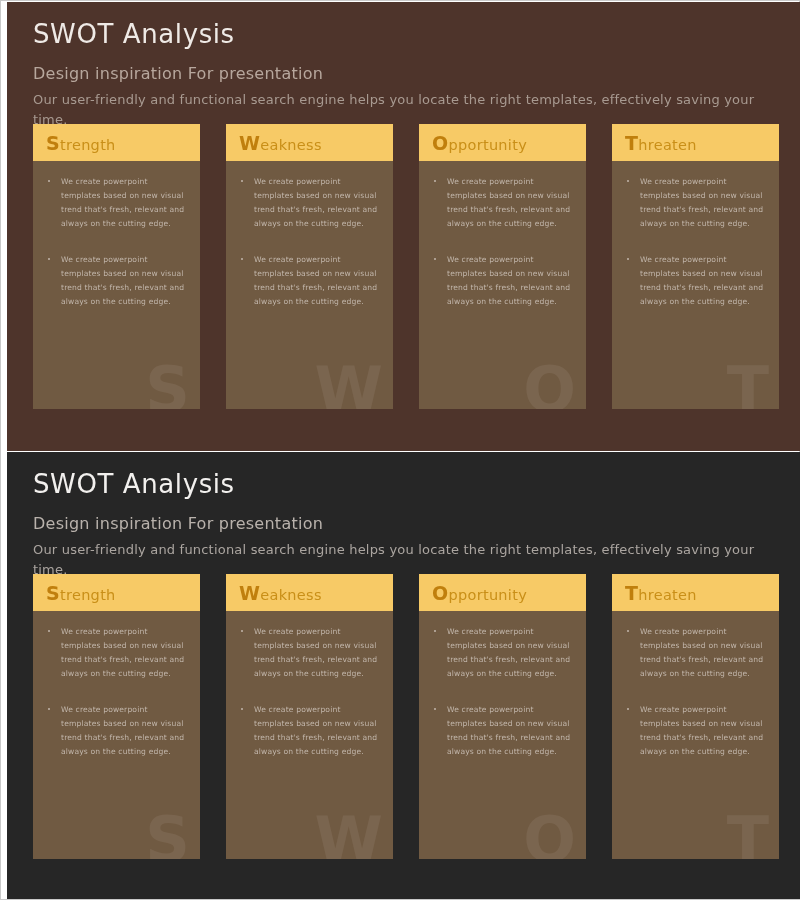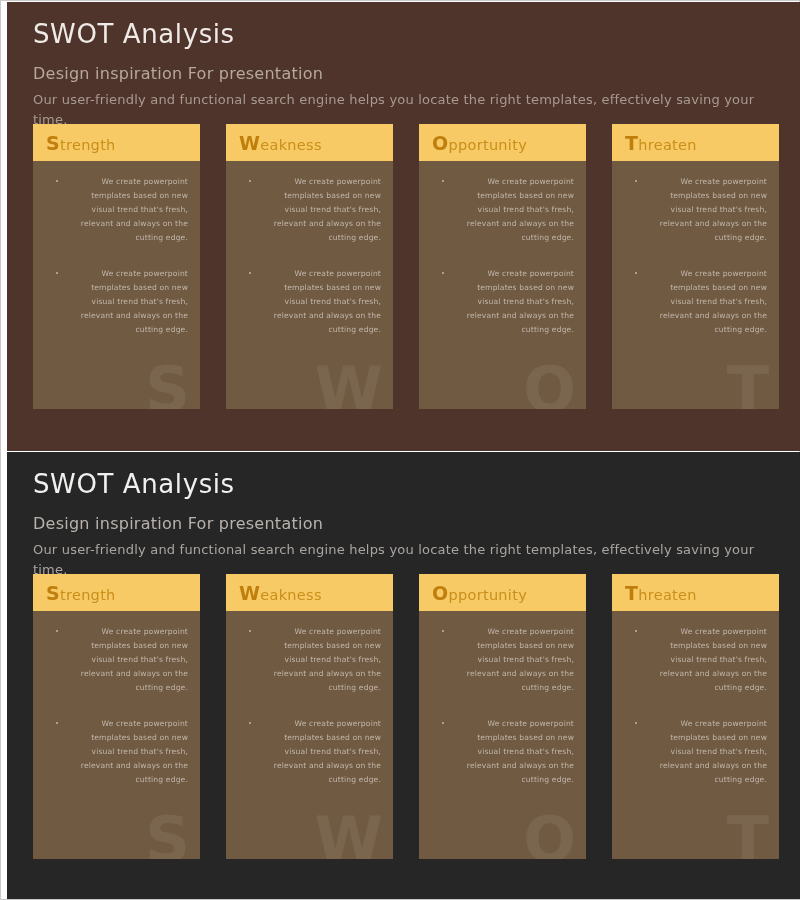--- a/index.html
+++ b/index.html
@@ -111,24 +111,23 @@
     letter-spacing: 0.3px;
     white-space: nowrap;
   }
   .card-head-initial {
     font-size: 19px;
     font-weight: 700;
     color: #c07f0d;
   }
   .card-body {
     flex: 1 1 auto;
-    padding: 14px 12px 0 20px;
-    box-sizing: border-box;
-    position: relative;
-    text-align: right;
+    padding: 14px 12px 0 12px;
+    box-sizing: border-box;
+    position: relative;
   }
   .bullet-list {
     list-style: none;
     margin: 0;
     padding: 0;
   }
   .bullet-item {
     position: relative;
     padding-left: 16px;
     margin-bottom: 22px;

